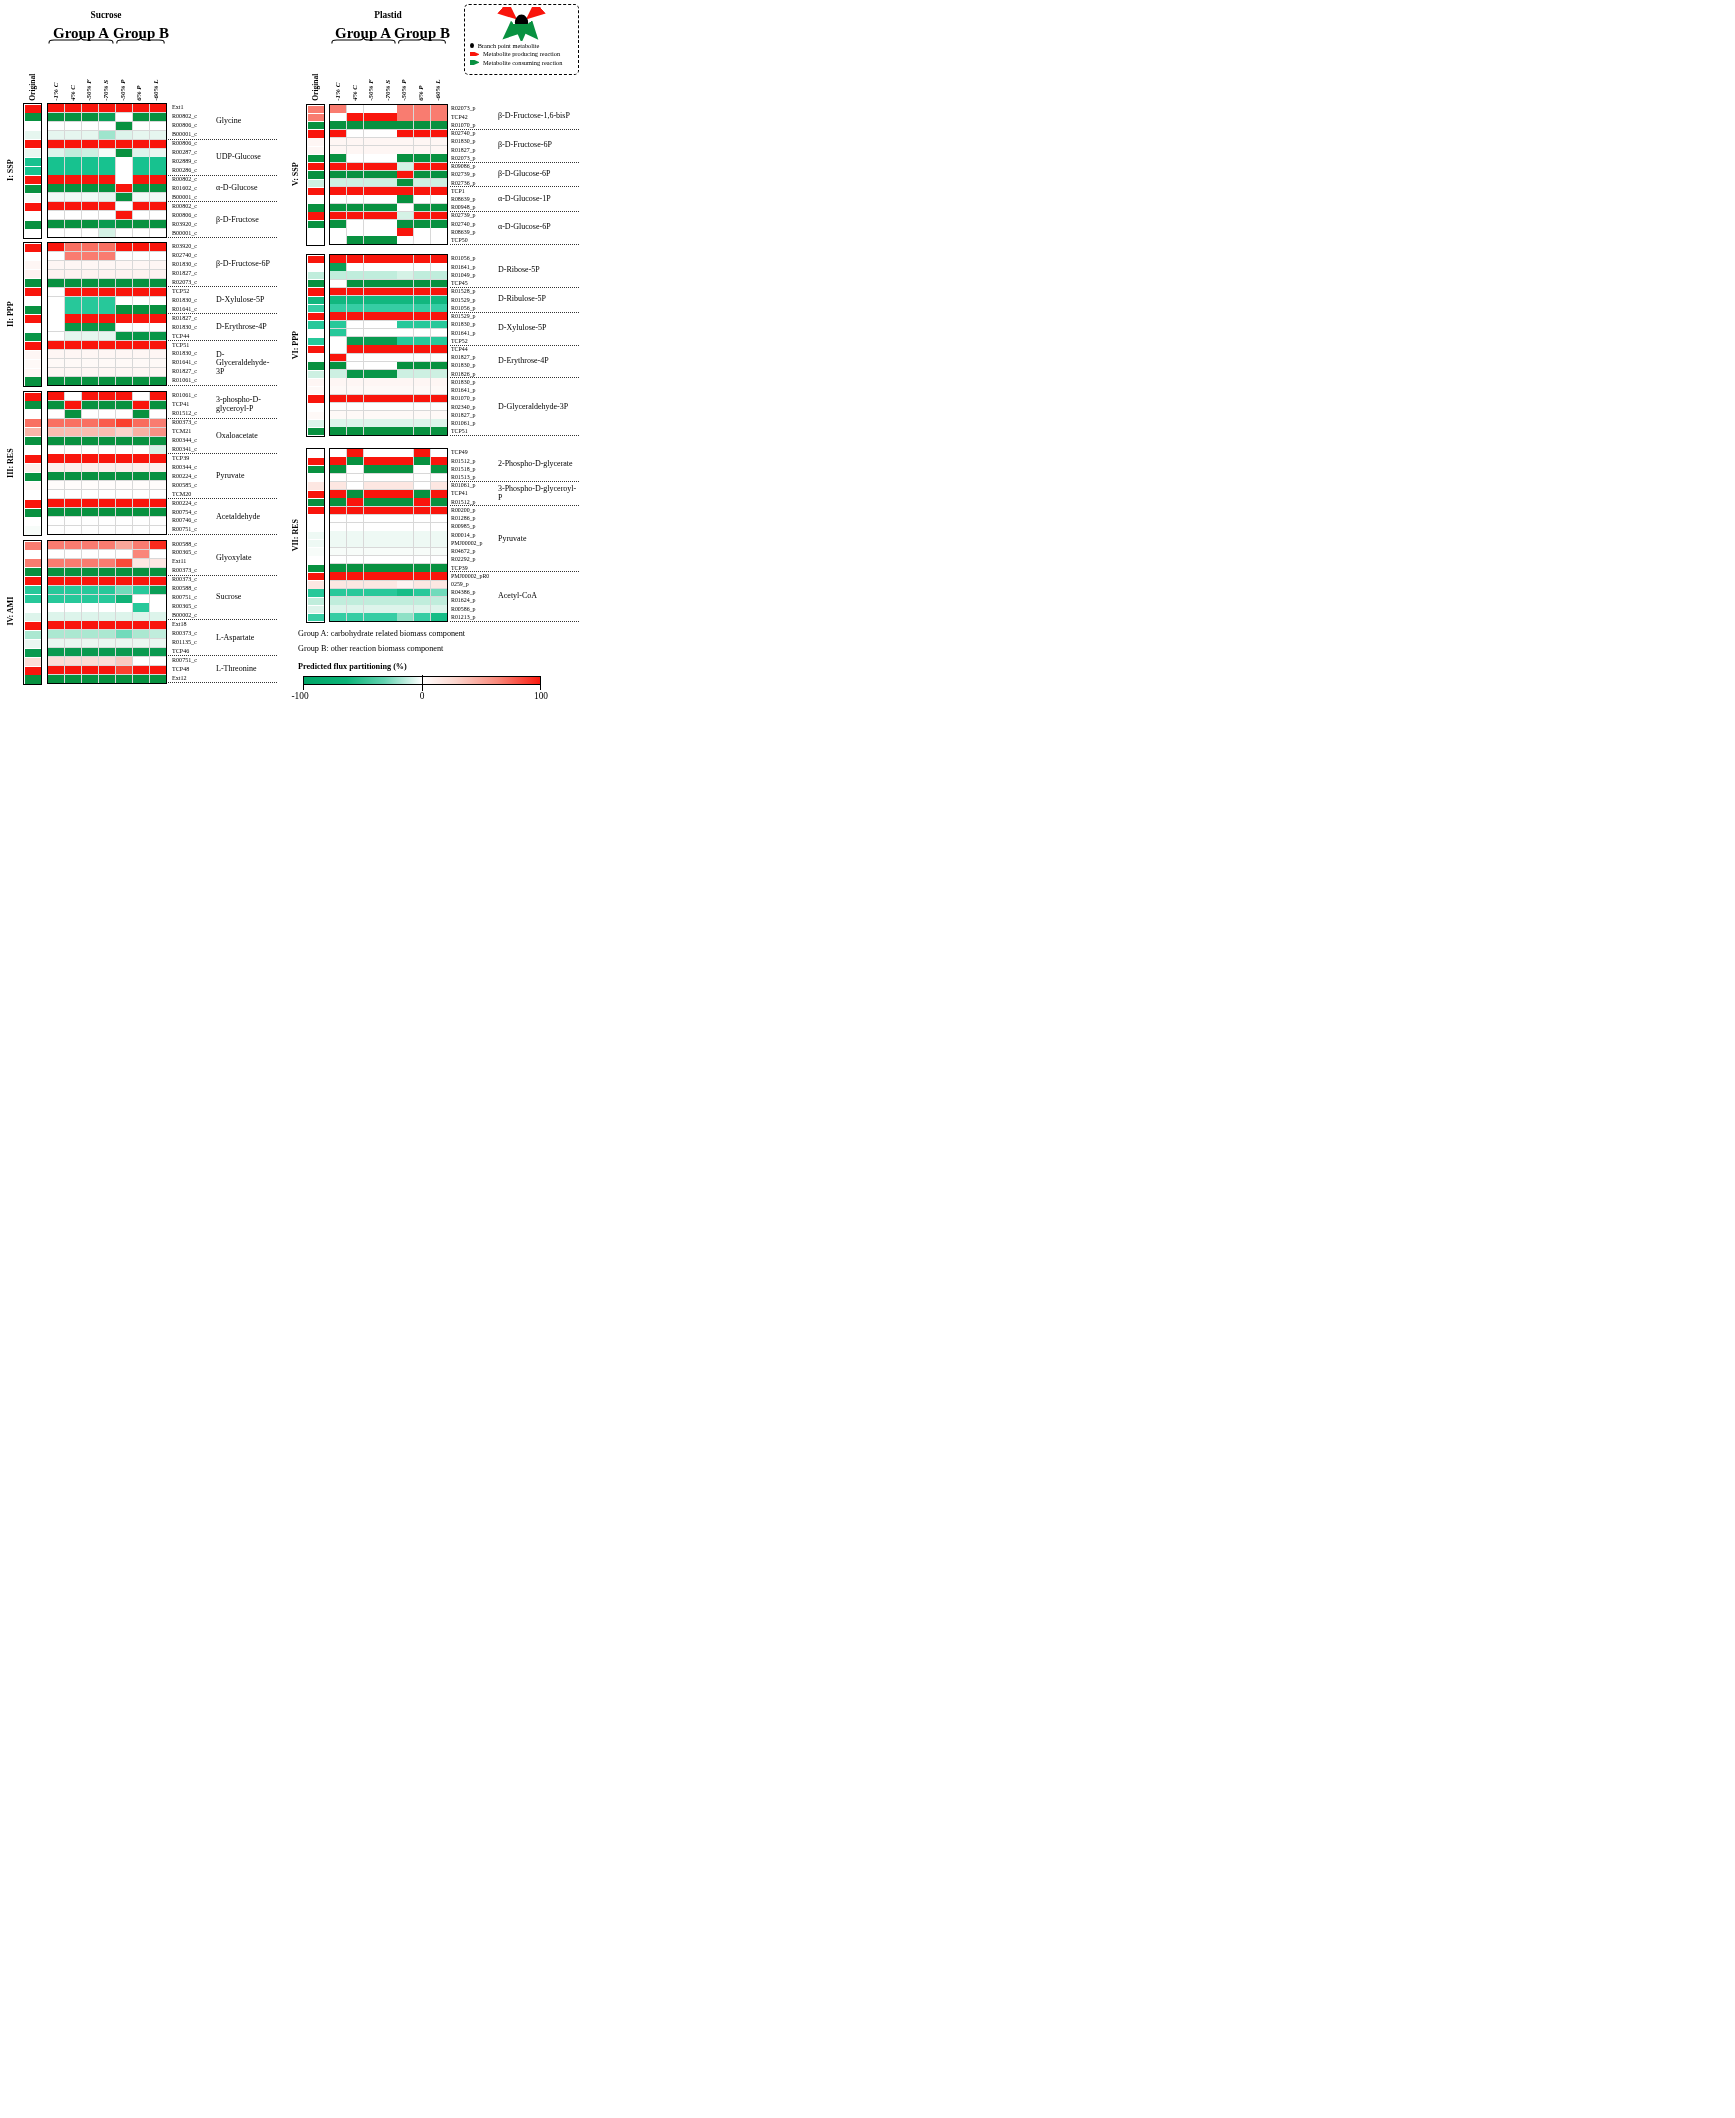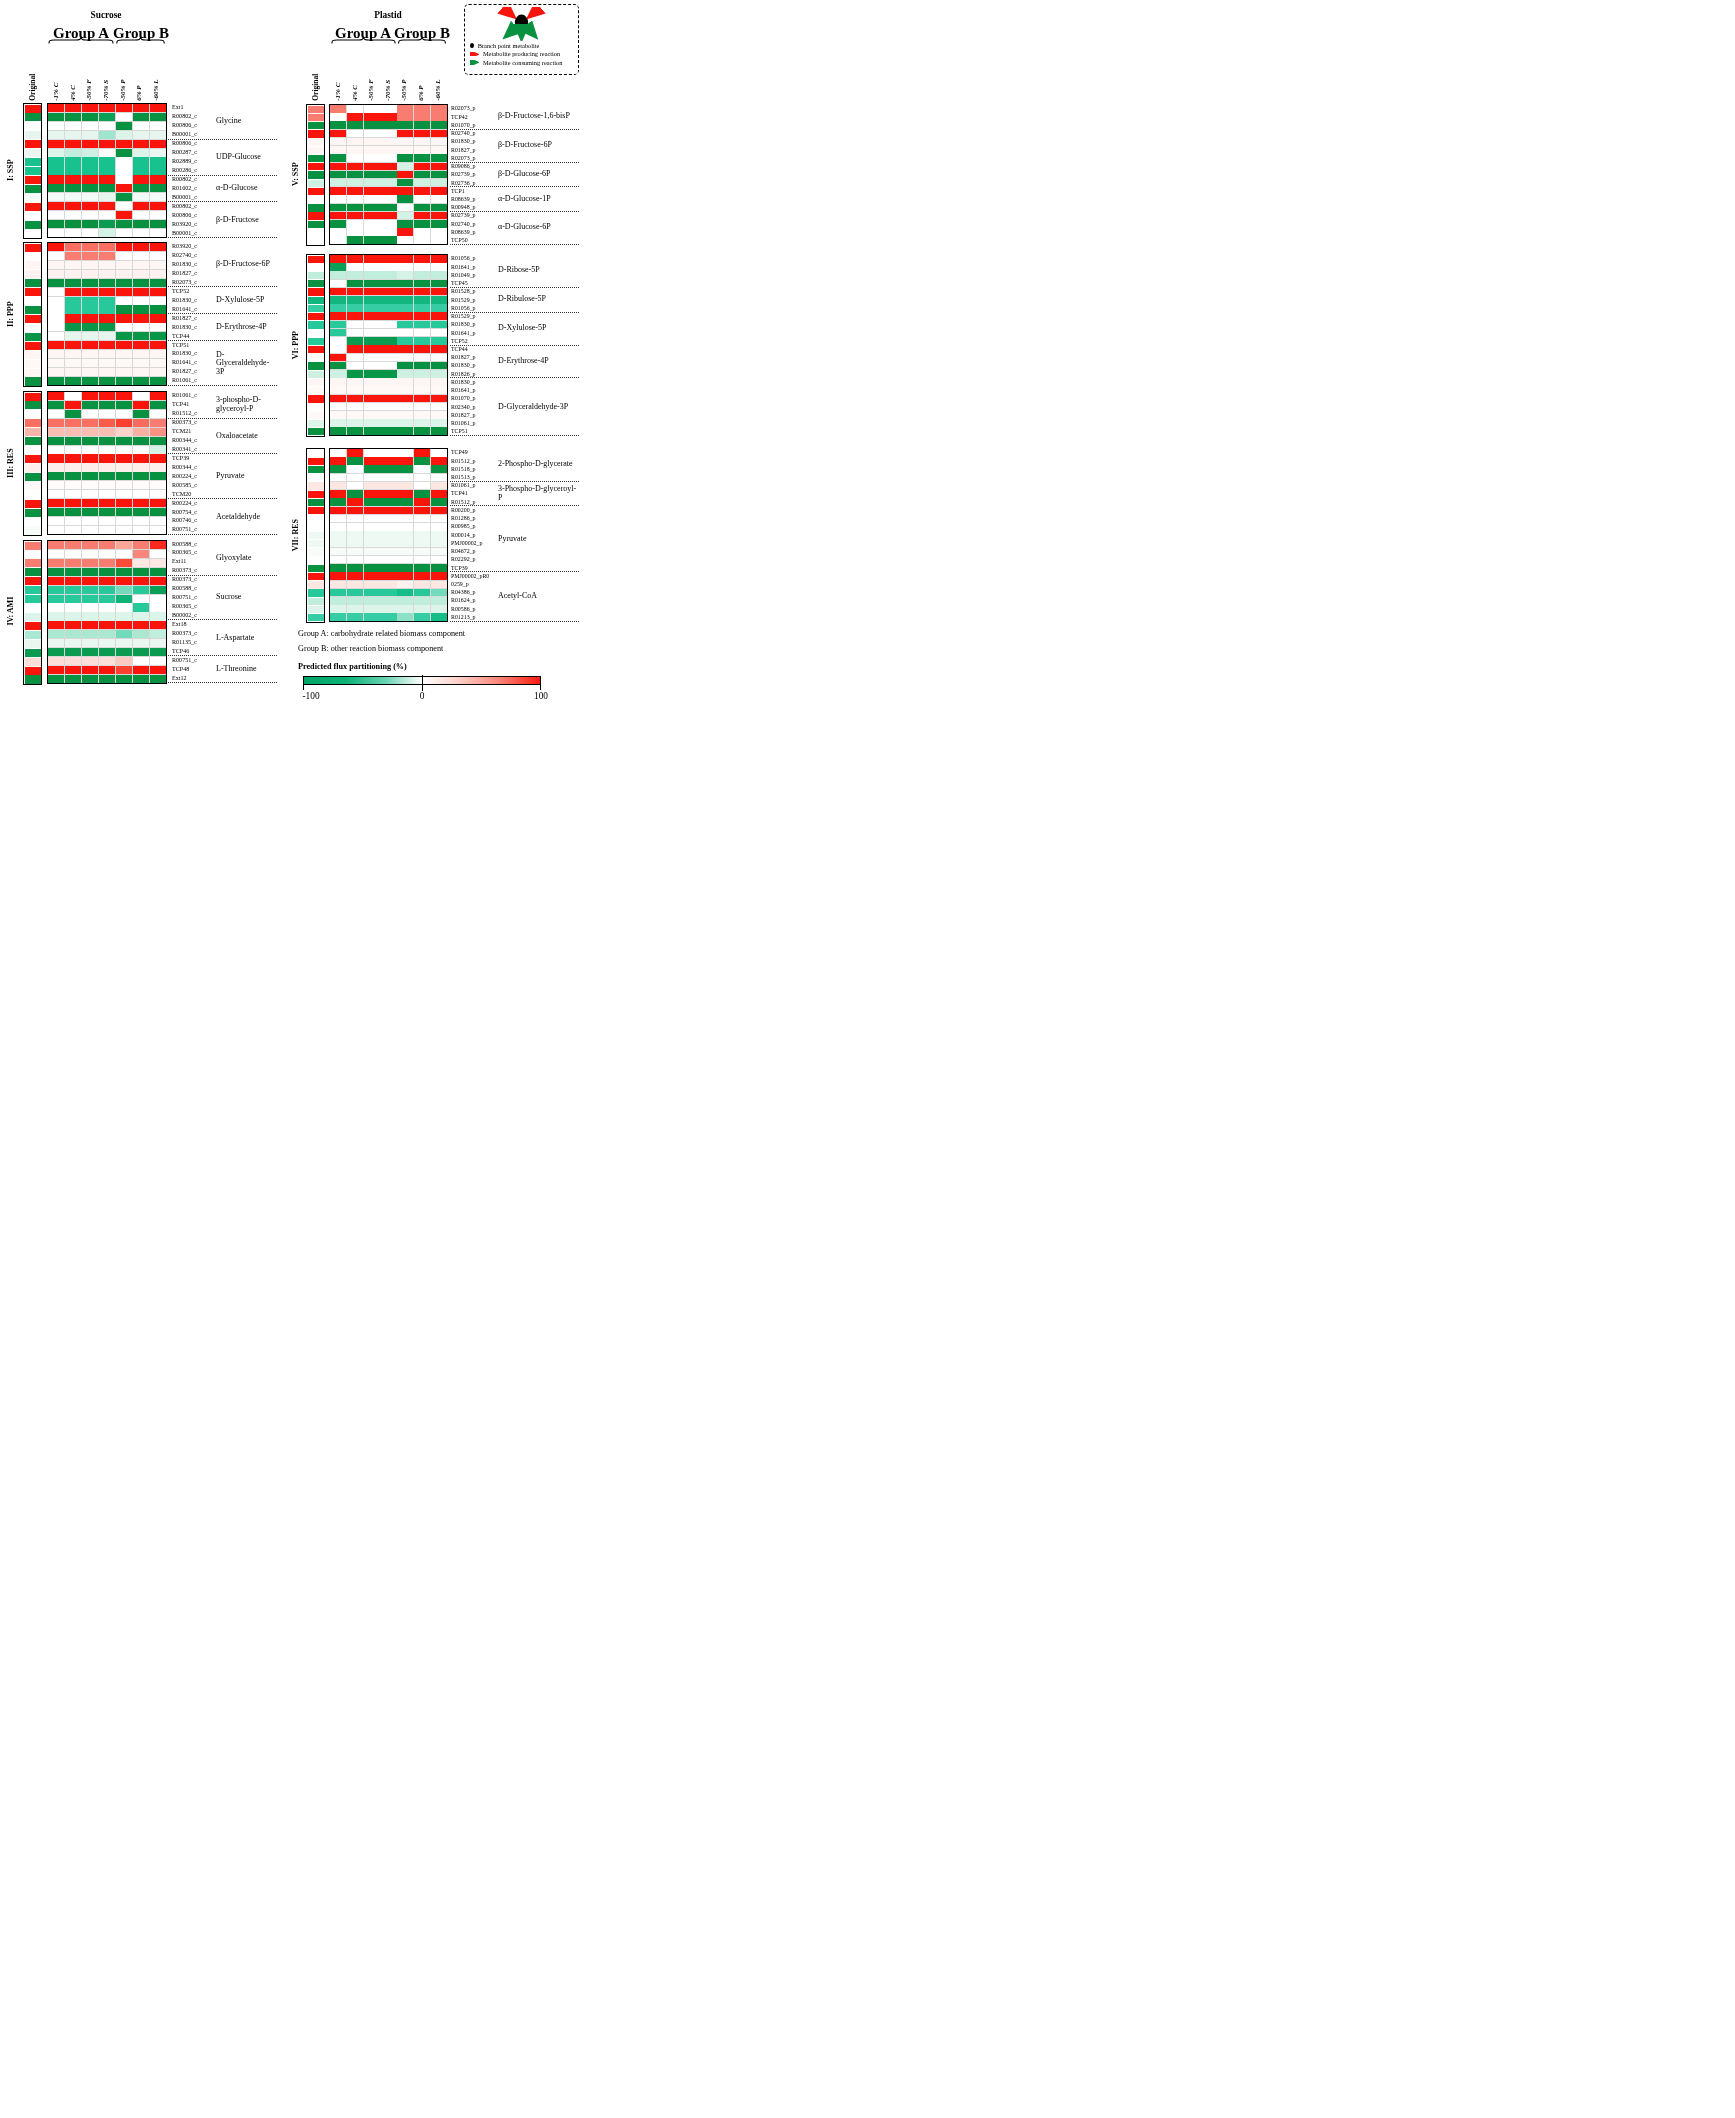--- a/index.html
+++ b/index.html
@@ -79,21 +79,21 @@
 
   <div id="heatmaps"></div>
 
   <div class="abs note" style="left:298px;top:629px;">Group A: carbohydrate related biomass component</div>
   <div class="abs note" style="left:298px;top:644px;">Group B: other reaction biomass component</div>
   <div class="abs cb-title" style="left:298px;top:662px;">Predicted flux partitioning (%)</div>
   <div class="abs cb-bar" id="colorbar" style="left: 303px; top: 676px; width: 238px; height: 8.5px; background: linear-gradient(to right, rgb(0, 165, 102) 0%, rgb(11, 179, 119) 18%, rgb(99, 210, 176) 34%, rgb(255, 255, 255) 50%, rgb(251, 214, 206) 64%, rgb(249, 137, 123) 82%, rgb(251, 27, 16) 100%);"></div>
   <div class="abs cb-tick" style="left:422px;top:675px;height:15.5px;"></div>
   <div class="abs cb-tick" style="left:303px;top:683px;height:7px;"></div>
   <div class="abs cb-tick" style="left:540px;top:683px;height:7px;"></div>
-  <div class="abs cb-num" style="left:296px;top:691px;width:30px;font-family:Liberation Serif, serif;">-100</div>
+  <div class="abs cb-num" style="left:285px;top:691px;width:30px;font-family:Liberation Serif, serif;">-100</div>
   <div class="abs cb-num" style="left:407px;top:691px;width:30px;">0</div>
   <div class="abs cb-num" style="left:526px;top:691px;width:30px;">100</div>
 
 <div class="abs rot cond" style="left: 26px; top: 66px; width: 61px; height: 8.5px;">-1% C</div>
     <div class="abs rot cond" style="left: 43px; top: 66px; width: 61px; height: 8.5px;">4% C</div>
     <div class="abs rot cond" style="left: 59px; top: 66px; width: 61px; height: 8.5px;">-50% F</div>
     <div class="abs rot cond" style="left: 76px; top: 66px; width: 61px; height: 8.5px;">-70% S</div>
     <div class="abs rot cond" style="left: 93px; top: 66px; width: 61px; height: 8.5px;">-50% P</div>
     <div class="abs rot cond" style="left: 109px; top: 66px; width: 61px; height: 8.5px;">6% P</div>
     <div class="abs rot cond" style="left: 126px; top: 66px; width: 61px; height: 8.5px;">-60% L</div>

